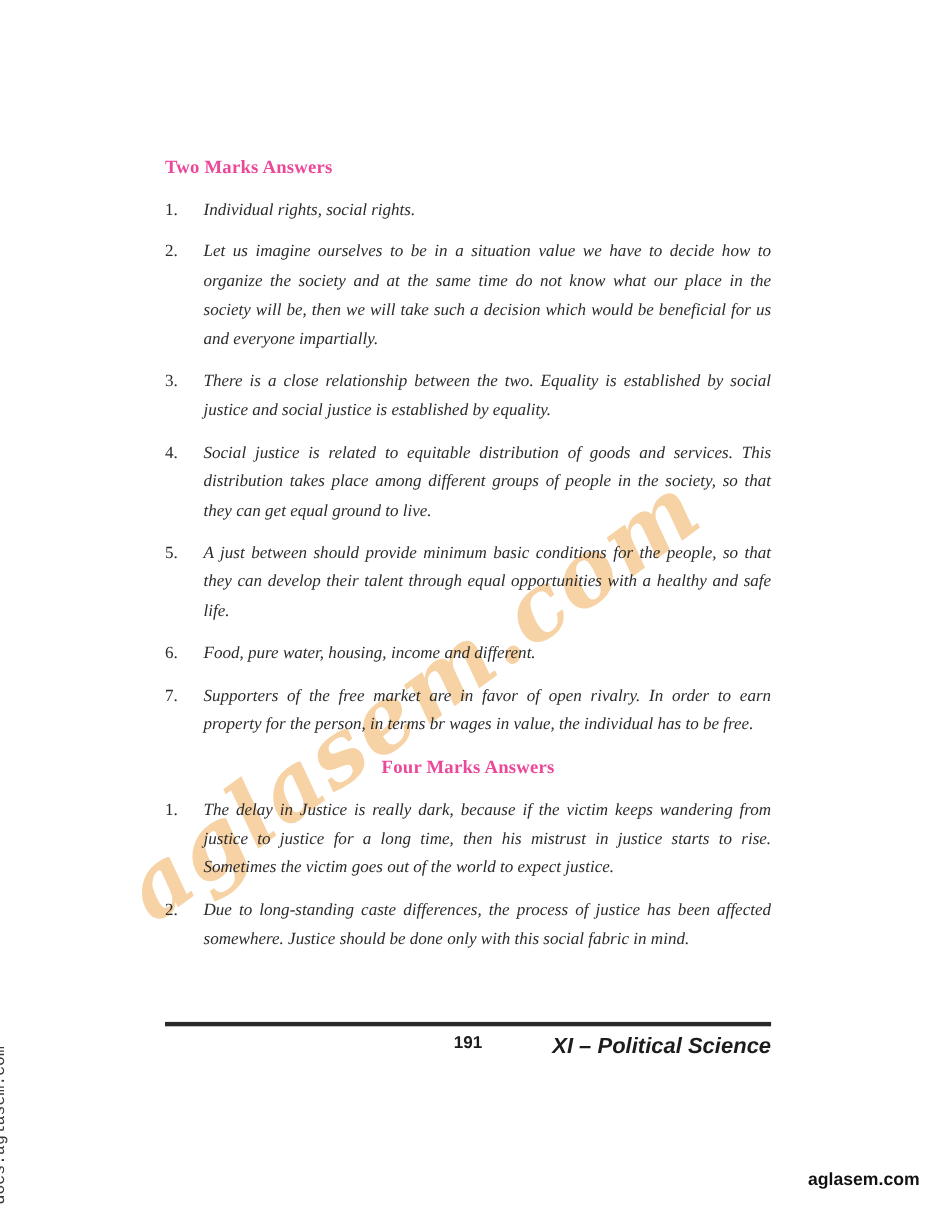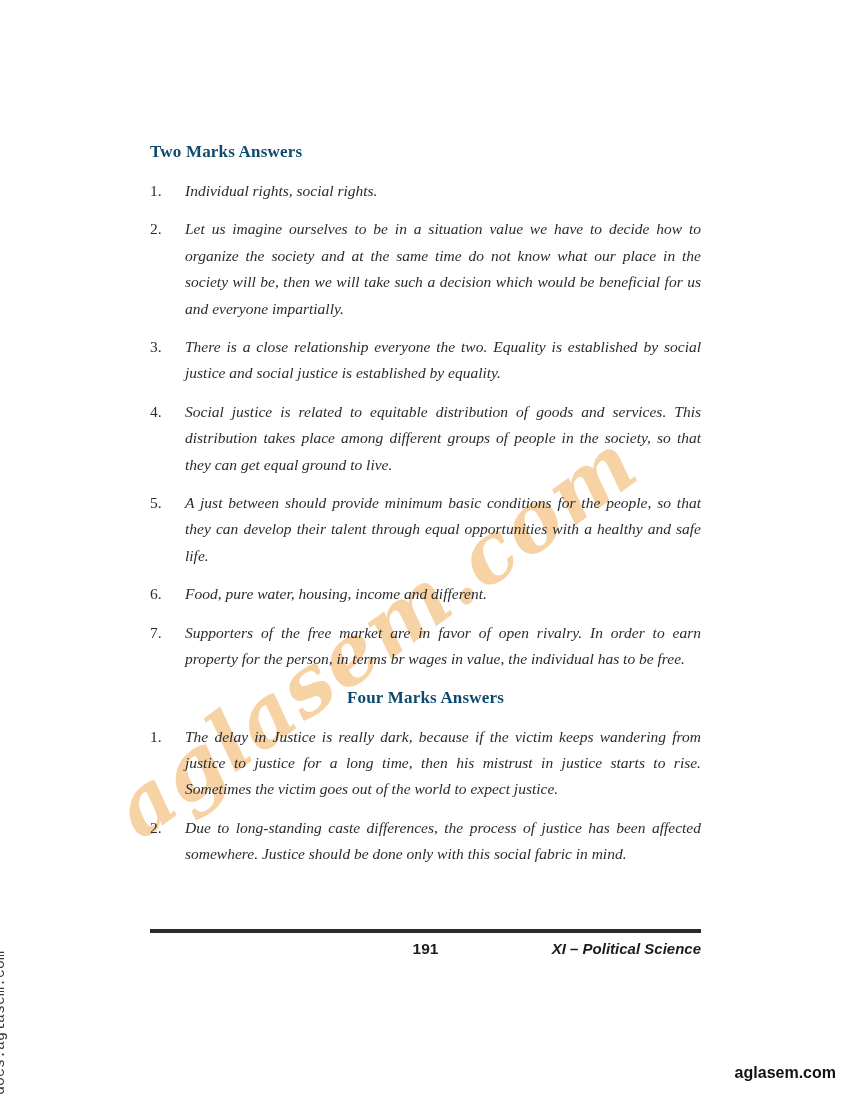--- a/index.html
+++ b/index.html
@@ -46,21 +46,21 @@
     top: 139px;
     width: 551px;
     z-index: 1;
   }
   .section-heading {
     font-weight: bold;
     font-size: 17px;
     line-height: 26px;
     margin: 0 0 13px 0;
     letter-spacing: 0.2px;
-    color: #0c4a6e;
+    color: #ec4899;
   }
   .section-heading.second {
     margin-top: 8px;
     text-align: center;
   }
   .qa-item {
     display: flex;
     margin: 0 0 12px 0;
   }
   .qa-number {
@@ -105,21 +105,21 @@
     font-weight: bold;
     font-size: 15.5px;
     color: #1c1c1c;
   }
   .footer-subject {
     position: absolute;
     right: 0;
     top: 0;
     font-weight: bold;
     font-style: italic;
-    font-size: 15px;
+    font-size: 20px;
     color: #1c1c1c;
   }
   
   .side-label {
     position: absolute;
     left: 9px;
     bottom: 5px;
     transform-origin: 0% 100%;
     transform: rotate(-90deg);
     font-family: "Liberation Mono", "DejaVu Sans Mono", monospace;
@@ -156,21 +156,21 @@
     <div class="qa-item">
       <div class="qa-number">1.</div>
       <div class="qa-text">Individual rights, social rights.</div>
     </div>
     <div class="qa-item">
       <div class="qa-number">2.</div>
       <div class="qa-text">Let us imagine ourselves to be in a situation value we have to decide how to organize the society and at the same time do not know what our place in the society will be, then we will take such a decision which would be beneficial for us and everyone impartially.</div>
     </div>
     <div class="qa-item">
       <div class="qa-number">3.</div>
-      <div class="qa-text">There is a close relationship everyone the two. Equality is established by social justice and social justice is established by equality.</div>
+      <div class="qa-text">There is a close relationship between the two. Equality is established by social justice and social justice is established by equality.</div>
     </div>
     <div class="qa-item">
       <div class="qa-number">4.</div>
       <div class="qa-text">Social justice is related to equitable distribution of goods and services. This distribution takes place among different groups of people in the society, so that they can get equal ground to live.</div>
     </div>
     <div class="qa-item">
       <div class="qa-number">5.</div>
       <div class="qa-text">A just between should provide minimum basic conditions for the people, so that they can develop their talent through equal opportunities with a healthy and safe life.</div>
     </div>
     <div class="qa-item">

